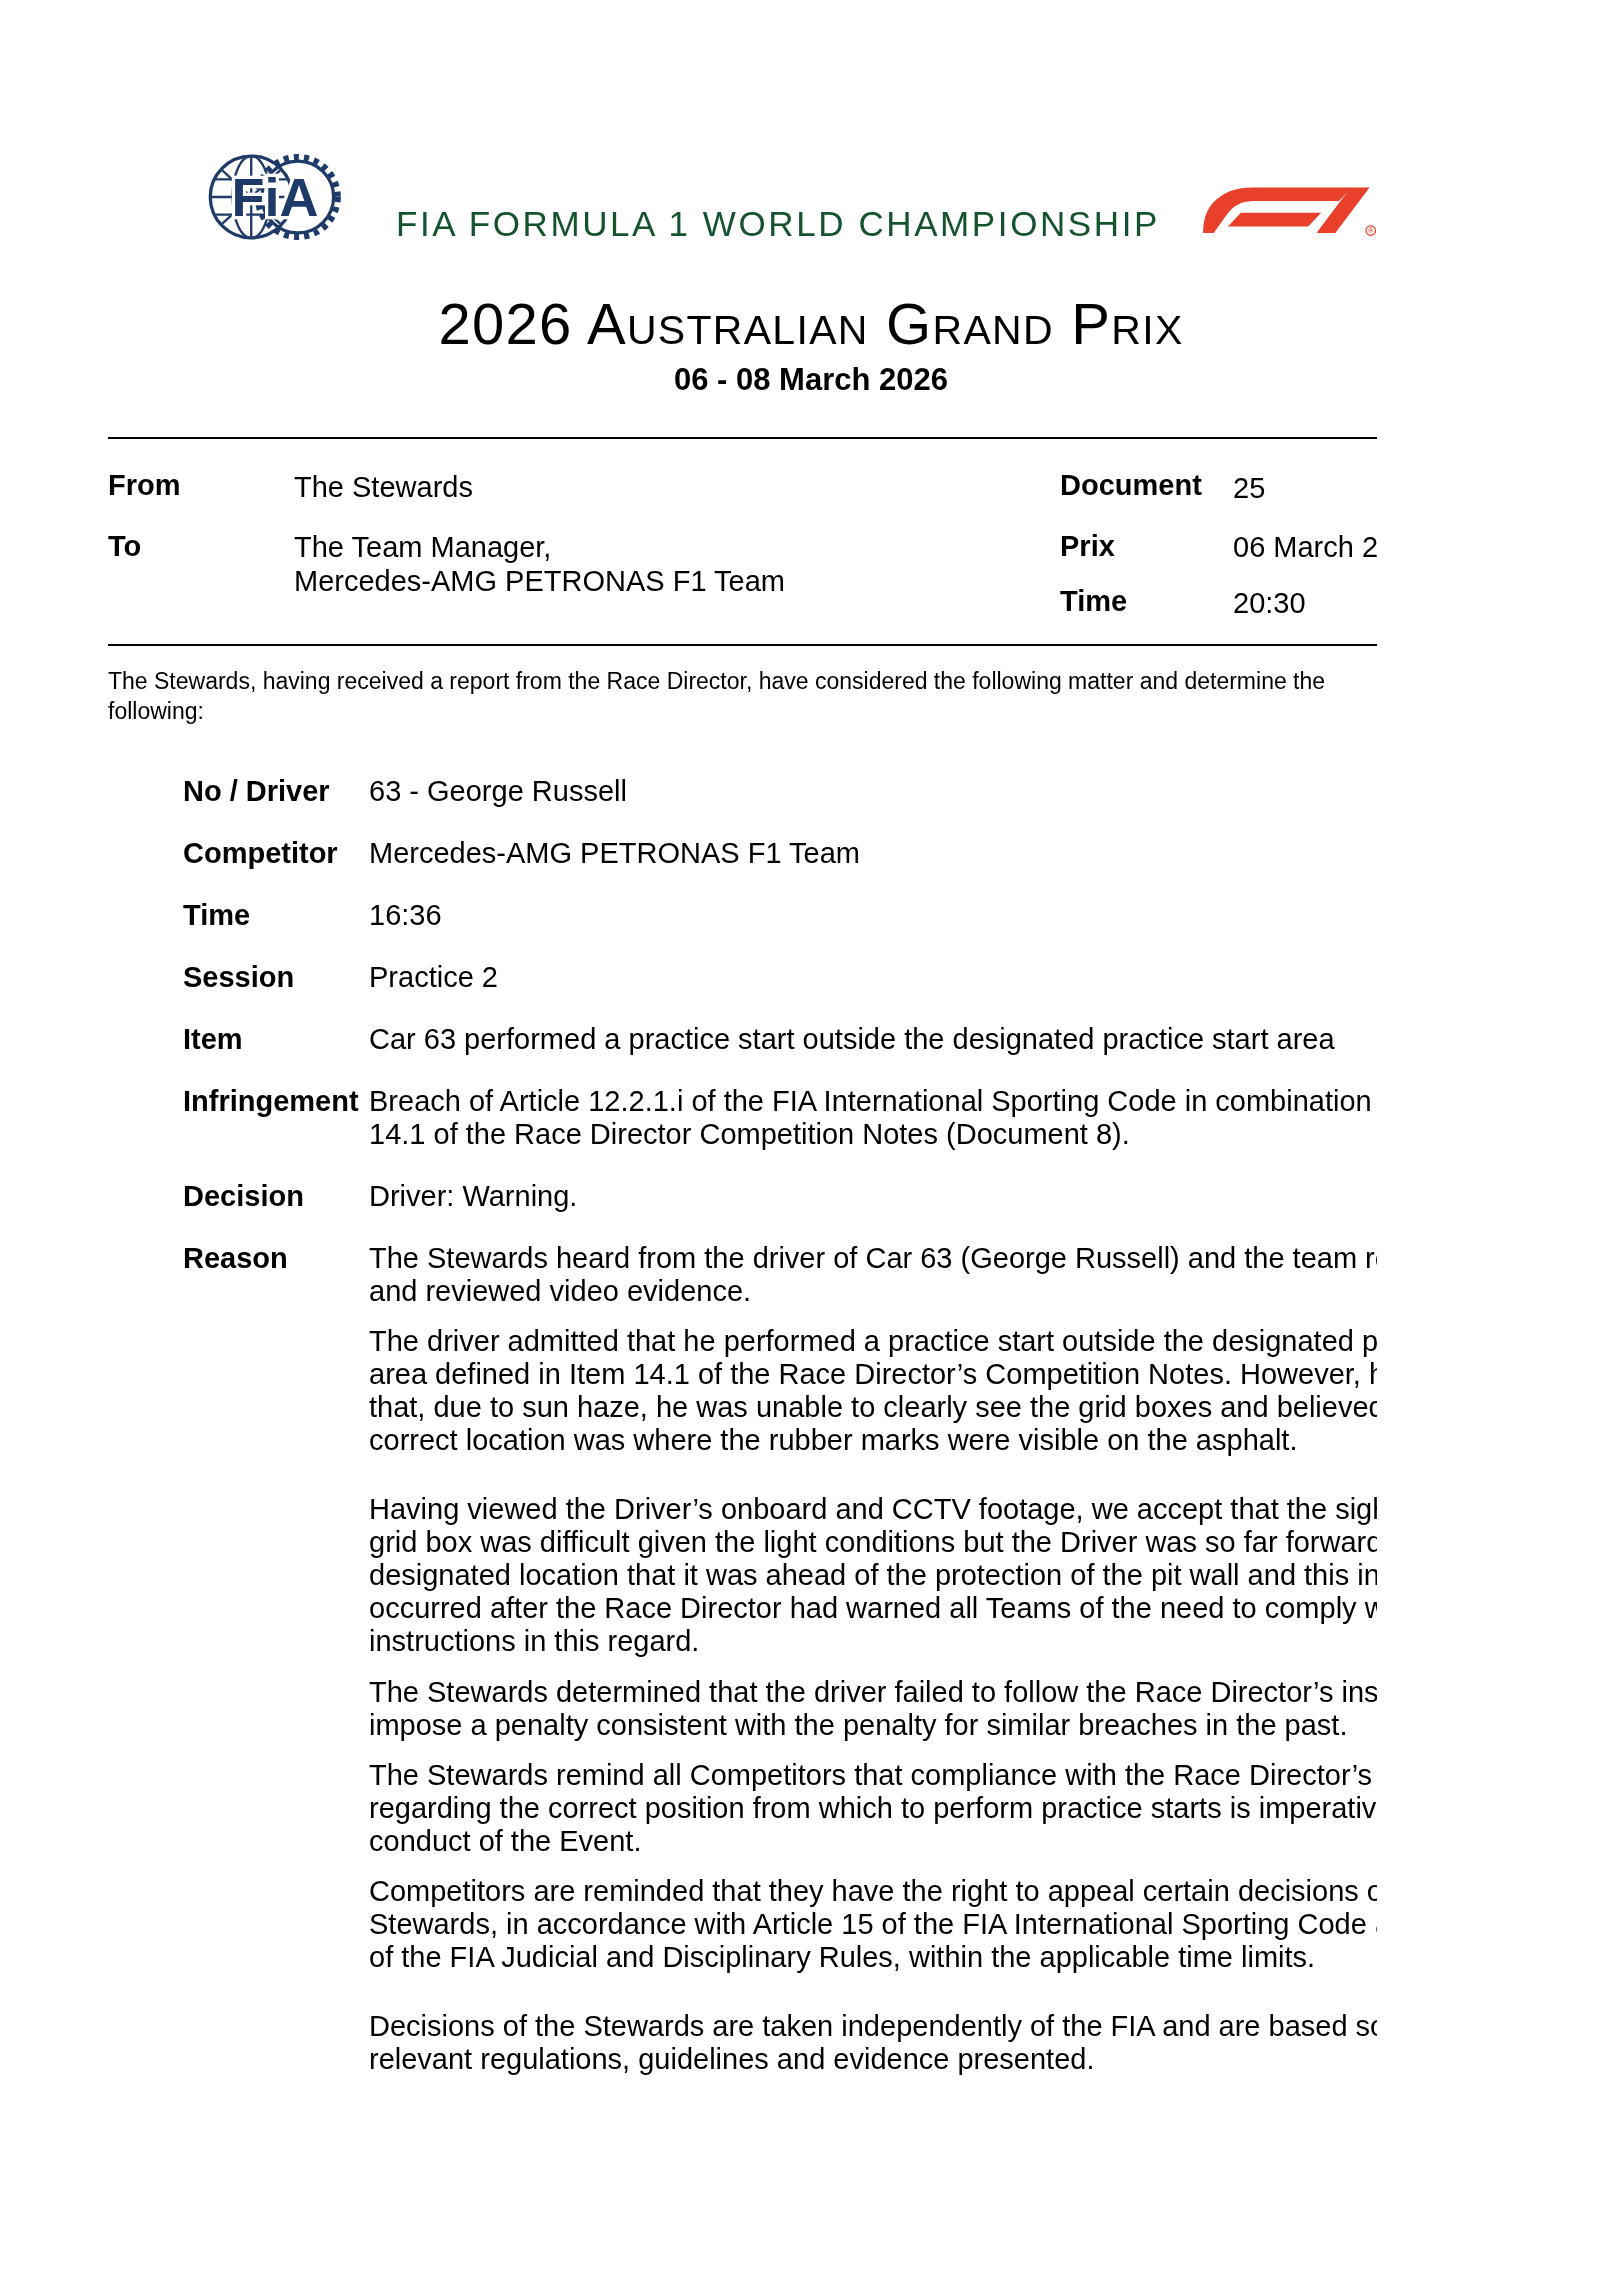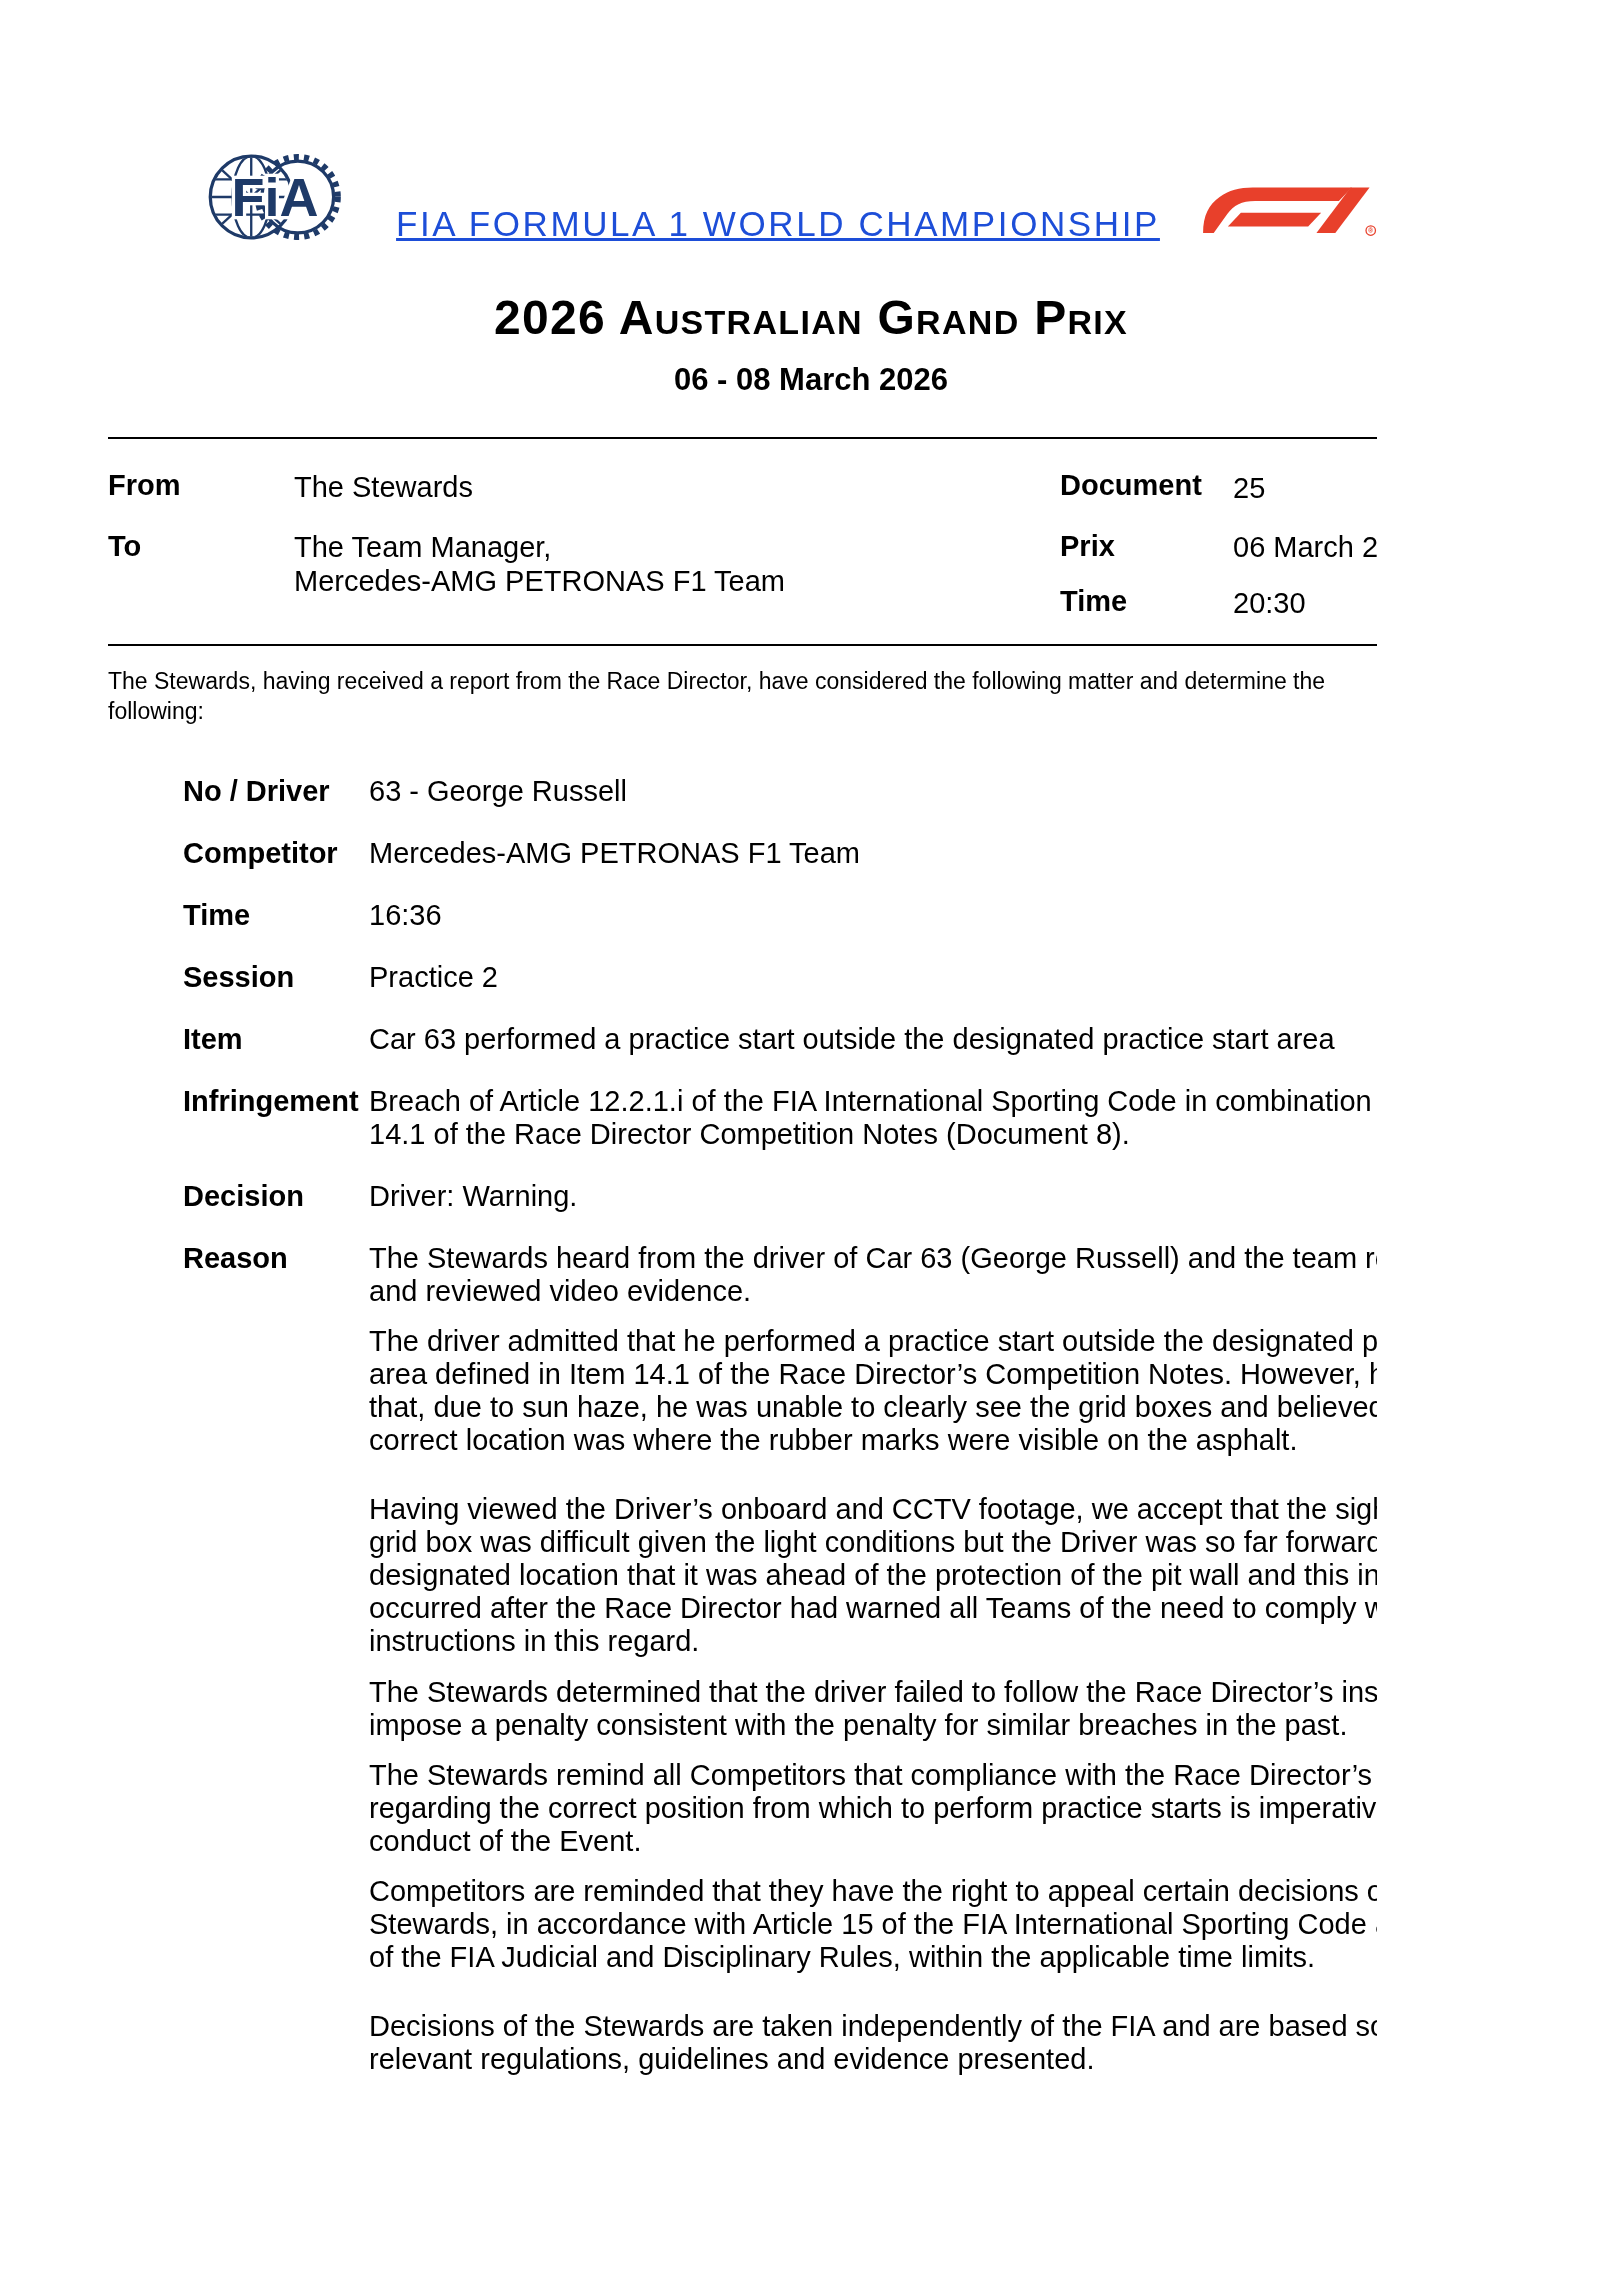--- a/index.html
+++ b/index.html
@@ -30,41 +30,40 @@
     height: 96px;
   }
   .tagline {
     position: absolute;
     left: 379px;
     top: 204px;
     width: 798px;
     text-align: center;
     font-size: 35px;
     letter-spacing: 2.6px;
-    color: #1d4ed8;
+    color: #14532d;
     white-space: nowrap;
-    text-decoration: underline;
   }
   .f1-logo {
     position: absolute;
     left: 1196px;
     top: 164px;
     width: 183px;
     height: 93px;
   }
 
   
   .title {
     position: absolute;
     left: 0;
     top: 290px;
     width: 1622px;
     text-align: center;
-    font-size: 48px;
-    font-weight: bold;
+    font-size: 58px;
+    font-weight: normal;
     font-variant: small-caps;
     letter-spacing: 1.3px;
     white-space: nowrap;
   }
   .subtitle {
     position: absolute;
     left: 0;
     top: 362px;
     width: 1622px;
     text-align: center;

